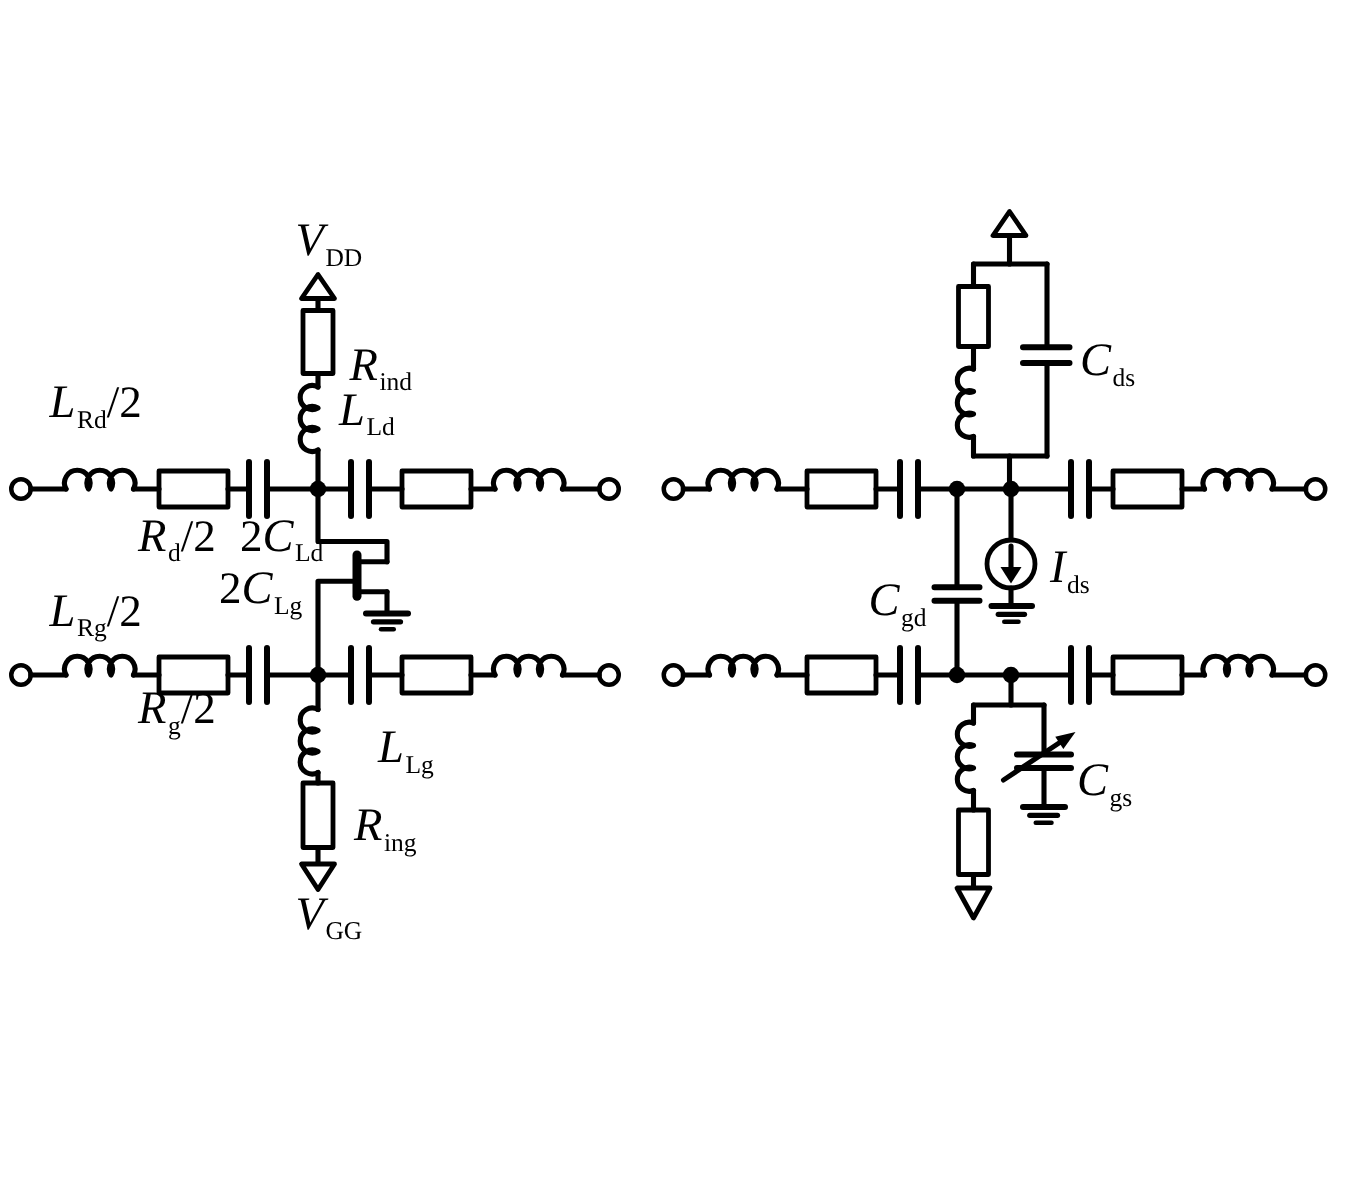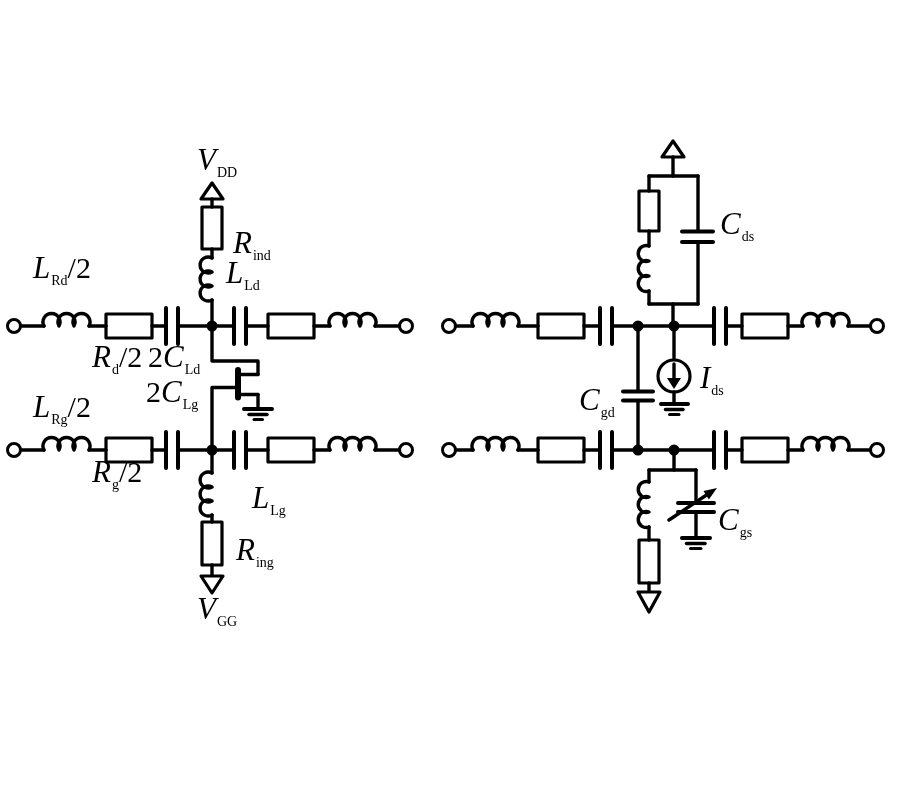--- a/index.html
+++ b/index.html
@@ -2,21 +2,21 @@
 <html><head>
 <meta charset="utf-8">
 <style>
   html,body{margin:0;padding:0;background:#ffffff;}
   #fig{position:relative;width:900px;height:800px;background:#ffffff;overflow:hidden;
        font-family:"Liberation Serif",serif;}
   #schematic{position:absolute;left:0;top:0;}
   .lbl{position:absolute;font-size:31px;color:#000;white-space:nowrap;line-height:1;}
   .lbl .var{font-style:italic;}
   .lbl .pre,.lbl .suf{font-style:normal;font-size:30px;}
-  .lbl .sub{font-size:14px;font-style:normal;position:relative;top:7px;margin-left:1px;}
+  .lbl .sub{font-size:17px;font-style:normal;position:relative;top:7px;margin-left:1px;}
 </style>
 </head>
 <body>
 
 <div id="fig">
 
 <svg id="schematic" width="900" height="800" viewBox="0 0 900 800" fill="none" stroke="#000" stroke-width="3.4" stroke-linecap="round" stroke-linejoin="round">
 
   <g>
 
@@ -191,25 +191,25 @@
       </g>
     </g>
   </g>
 </svg>
 
   <div class="lbl" style="left:197px;top:144px"><span class="pre"></span><span class="var">V</span><span class="sub">DD</span><span class="suf"></span></div>
   <div class="lbl" style="left:233px;top:227px"><span class="pre"></span><span class="var">R</span><span class="sub">ind</span><span class="suf"></span></div>
   <div class="lbl" style="left:226px;top:257px"><span class="pre"></span><span class="var">L</span><span class="sub">Ld</span><span class="suf"></span></div>
   <div class="lbl" style="left:33px;top:252px"><span class="pre"></span><span class="var">L</span><span class="sub">Rd</span><span class="suf">/2</span></div>
   <div class="lbl" style="left:92px;top:341px"><span class="pre"></span><span class="var">R</span><span class="sub">d</span><span class="suf">/2</span></div>
-  <div class="lbl" style="left:148px;top:341px"><span class="pre">2</span><span class="var">C</span><span class="sub">Ld</span><span class="suf"></span></div>
+  <div class="lbl" style="left:160px;top:341px"><span class="pre">2</span><span class="var">C</span><span class="sub">Ld</span><span class="suf"></span></div>
   <div class="lbl" style="left:33px;top:391px"><span class="pre"></span><span class="var">L</span><span class="sub">Rg</span><span class="suf">/2</span></div>
   <div class="lbl" style="left:146px;top:376px"><span class="pre">2</span><span class="var">C</span><span class="sub">Lg</span><span class="suf"></span></div>
   <div class="lbl" style="left:92px;top:456px"><span class="pre"></span><span class="var">R</span><span class="sub">g</span><span class="suf">/2</span></div>
   <div class="lbl" style="left:252px;top:482px"><span class="pre"></span><span class="var">L</span><span class="sub">Lg</span><span class="suf"></span></div>
   <div class="lbl" style="left:236px;top:534px"><span class="pre"></span><span class="var">R</span><span class="sub">ing</span><span class="suf"></span></div>
   <div class="lbl" style="left:197px;top:593px"><span class="pre"></span><span class="var">V</span><span class="sub">GG</span><span class="suf"></span></div>
-  <div class="lbl" style="left:720px;top:208px"><span class="pre"></span><span class="var">C</span><span class="sub">ds</span><span class="suf"></span></div>
+  <div class="lbl" style="left:720px;top:224px"><span class="pre"></span><span class="var">C</span><span class="sub">ds</span><span class="suf"></span></div>
   <div class="lbl" style="left:579px;top:384px"><span class="pre"></span><span class="var">C</span><span class="sub">gd</span><span class="suf"></span></div>
   <div class="lbl" style="left:700px;top:362px"><span class="pre"></span><span class="var">I</span><span class="sub">ds</span><span class="suf"></span></div>
   <div class="lbl" style="left:718px;top:504px"><span class="pre"></span><span class="var">C</span><span class="sub">gs</span><span class="suf"></span></div>
 
 </div>
 
 </body></html>

